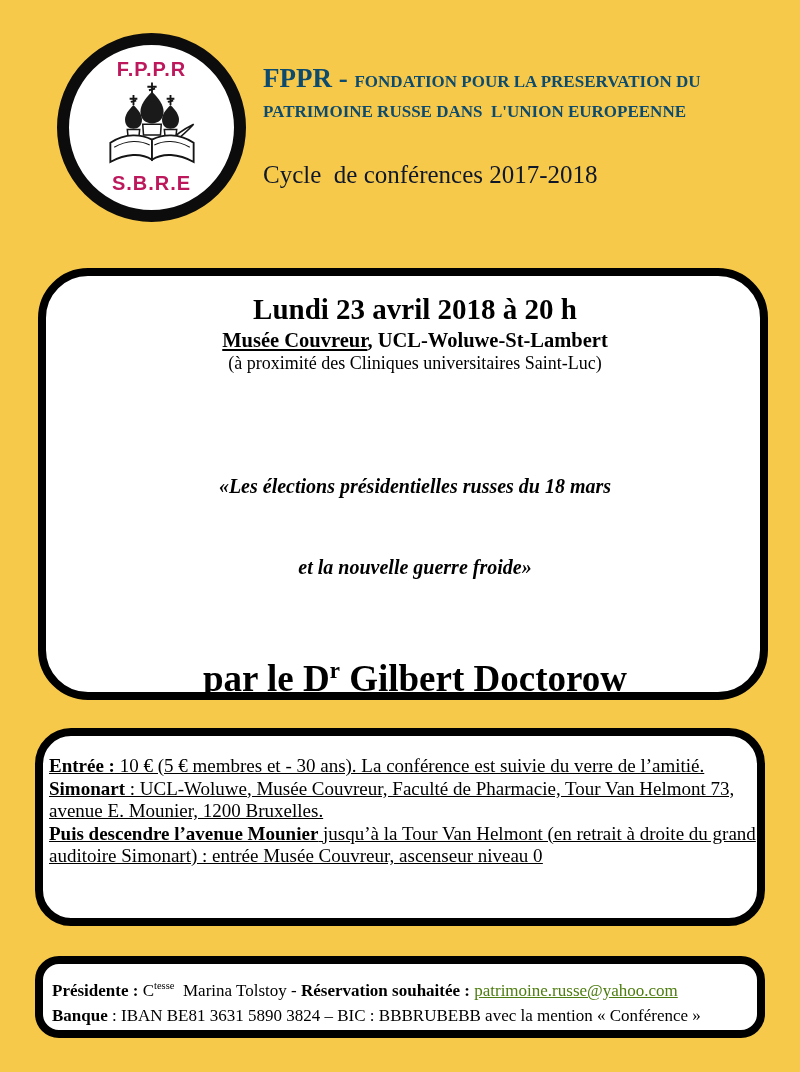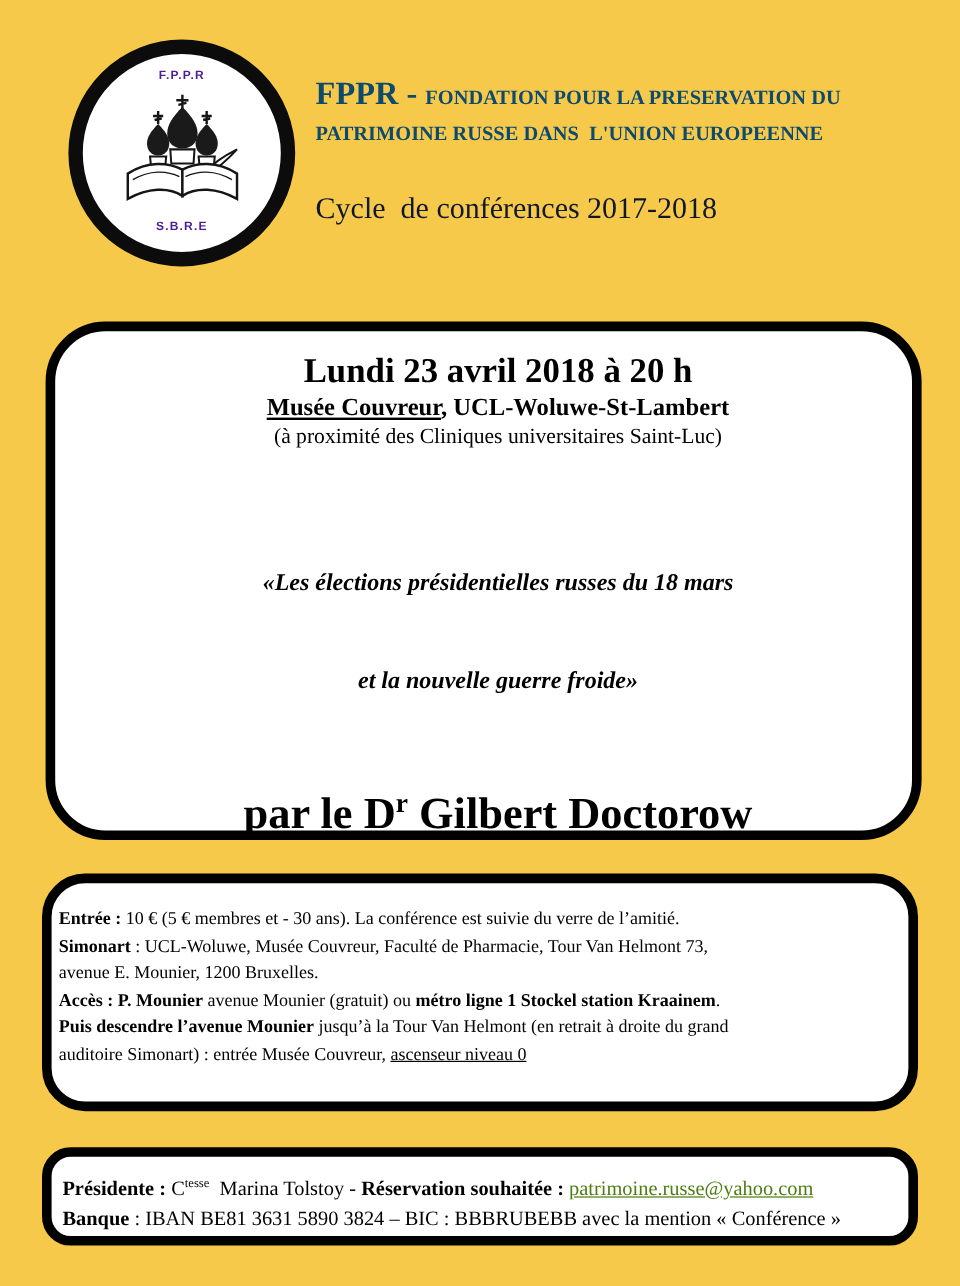--- a/index.html
+++ b/index.html
@@ -11,21 +11,21 @@
   
   .logo{
     position:absolute;left:57px;top:33px;width:189px;height:189px;
     background:#fff;border:12px solid #0c0c0c;border-radius:50%;
     box-sizing:border-box;display:flex;flex-direction:column;
     align-items:center;justify-content:space-between;
     padding:13px 0 15px;
   }
   .logo-txt{
     font-family:"Liberation Sans", sans-serif;font-weight:bold;
-    font-size:10px;letter-spacing:1px;color:#4c1d95;
+    font-size:20px;letter-spacing:1px;color:#be185d;
   }
   .logo svg{width:118px;height:100px;}
   
   .header-text{
     position:absolute;left:263px;top:58px;width:512px;
     font-weight:bold;color:#0c4a6e;font-size:17px;line-height:1.5;
     white-space:pre-wrap;
   }
   .header-text .lg{font-size:27px;}
   .cycle{
@@ -41,21 +41,21 @@
   .info-box{left:35px;top:728px;width:730px;height:198px;border-radius:36px;}
   .contact-box{left:35px;top:956px;width:730px;height:82px;border-radius:24px;}
   
   .date-line{margin-top:17px;font-size:29px;font-weight:bold;white-space:pre;}
   .venue-line{font-size:20.5px;font-weight:bold;margin-top:3px;white-space:pre;}
   .proximity-line{font-size:18px;margin-top:1px;white-space:pre;}
   .talk-title{font-size:20px;font-weight:bold;font-style:italic;margin-top:45px;line-height:1.35;white-space:pre;}
   .speaker-line{font-size:37px;font-weight:bold;margin-top:22px;white-space:pre;}
   .bio{font-size:20px;margin-top:44px;line-height:1.32;white-space:pre;}
   
-  .info-body{padding:19px 10px 0 6px;font-size:15px;line-height:22.5px;}
+  .info-body{padding:19px 10px 0 6px;font-size:19px;line-height:22.5px;text-decoration:underline;}
   .info-body .line{white-space:pre;}
   .contact-body{padding:14px 10px 0 9px;font-size:17px;line-height:25px;}
   .contact-body .line{white-space:pre;}
   sup{font-size:62%;line-height:0;}
   .link{color:#4d7c0f;text-decoration:underline;cursor:pointer;}
 </style>
 </head>
 <body>
 
 <div class="page">
@@ -111,21 +111,20 @@
       <div>Observateur international aux élections présidentielles russes</div>
       <div><span>D</span><sup>r</sup><span> en histoire russe de Columbia University, diplômé de Harvard College</span></div>
     </div>
   </div>
 
   <div class="box info-box">
     <div class="info-body">
       <div class="line"><span style="font-weight: bold;">Entrée :</span><span> 10 € (5 € membres et - 30 ans). La conférence est suivie du verre de l’amitié.</span></div>
       <div class="line"><span style="font-weight: bold;">Simonart</span><span> : UCL-Woluwe, Musée Couvreur, Faculté de Pharmacie, Tour Van Helmont 73,</span></div>
       <div class="line"><span>avenue E. Mounier, 1200 Bruxelles.</span></div>
-      <div class="line"><span style="font-weight: bold;">Accès : P. Mounier</span><span> avenue Mounier (gratuit) ou </span><span style="font-weight: bold;">métro ligne 1 Stockel station Kraainem</span><span>.</span></div>
       <div class="line"><span style="font-weight: bold;">Puis descendre l’avenue Mounier</span><span> jusqu’à la Tour Van Helmont (en retrait à droite du grand</span></div>
       <div class="line"><span>auditoire Simonart) : entrée Musée Couvreur, </span><span style="text-decoration: underline;">ascenseur niveau 0</span></div>
     </div>
   </div>
 
   <div class="box contact-box">
     <div class="contact-body">
       <div class="line"><span style="font-weight: bold;">Présidente :</span><span> C</span><sup>tesse</sup><span>  Marina Tolstoy - </span><span style="font-weight: bold;">Réservation souhaitée :</span><span> </span><a class="link" href="#">patrimoine.russe@yahoo.com</a></div>
       <div class="line"><span style="font-weight: bold;">Banque</span><span> : IBAN BE81 3631 5890 3824 – BIC : BBBRUBEBB avec la mention « Conférence »</span></div>
     </div>

